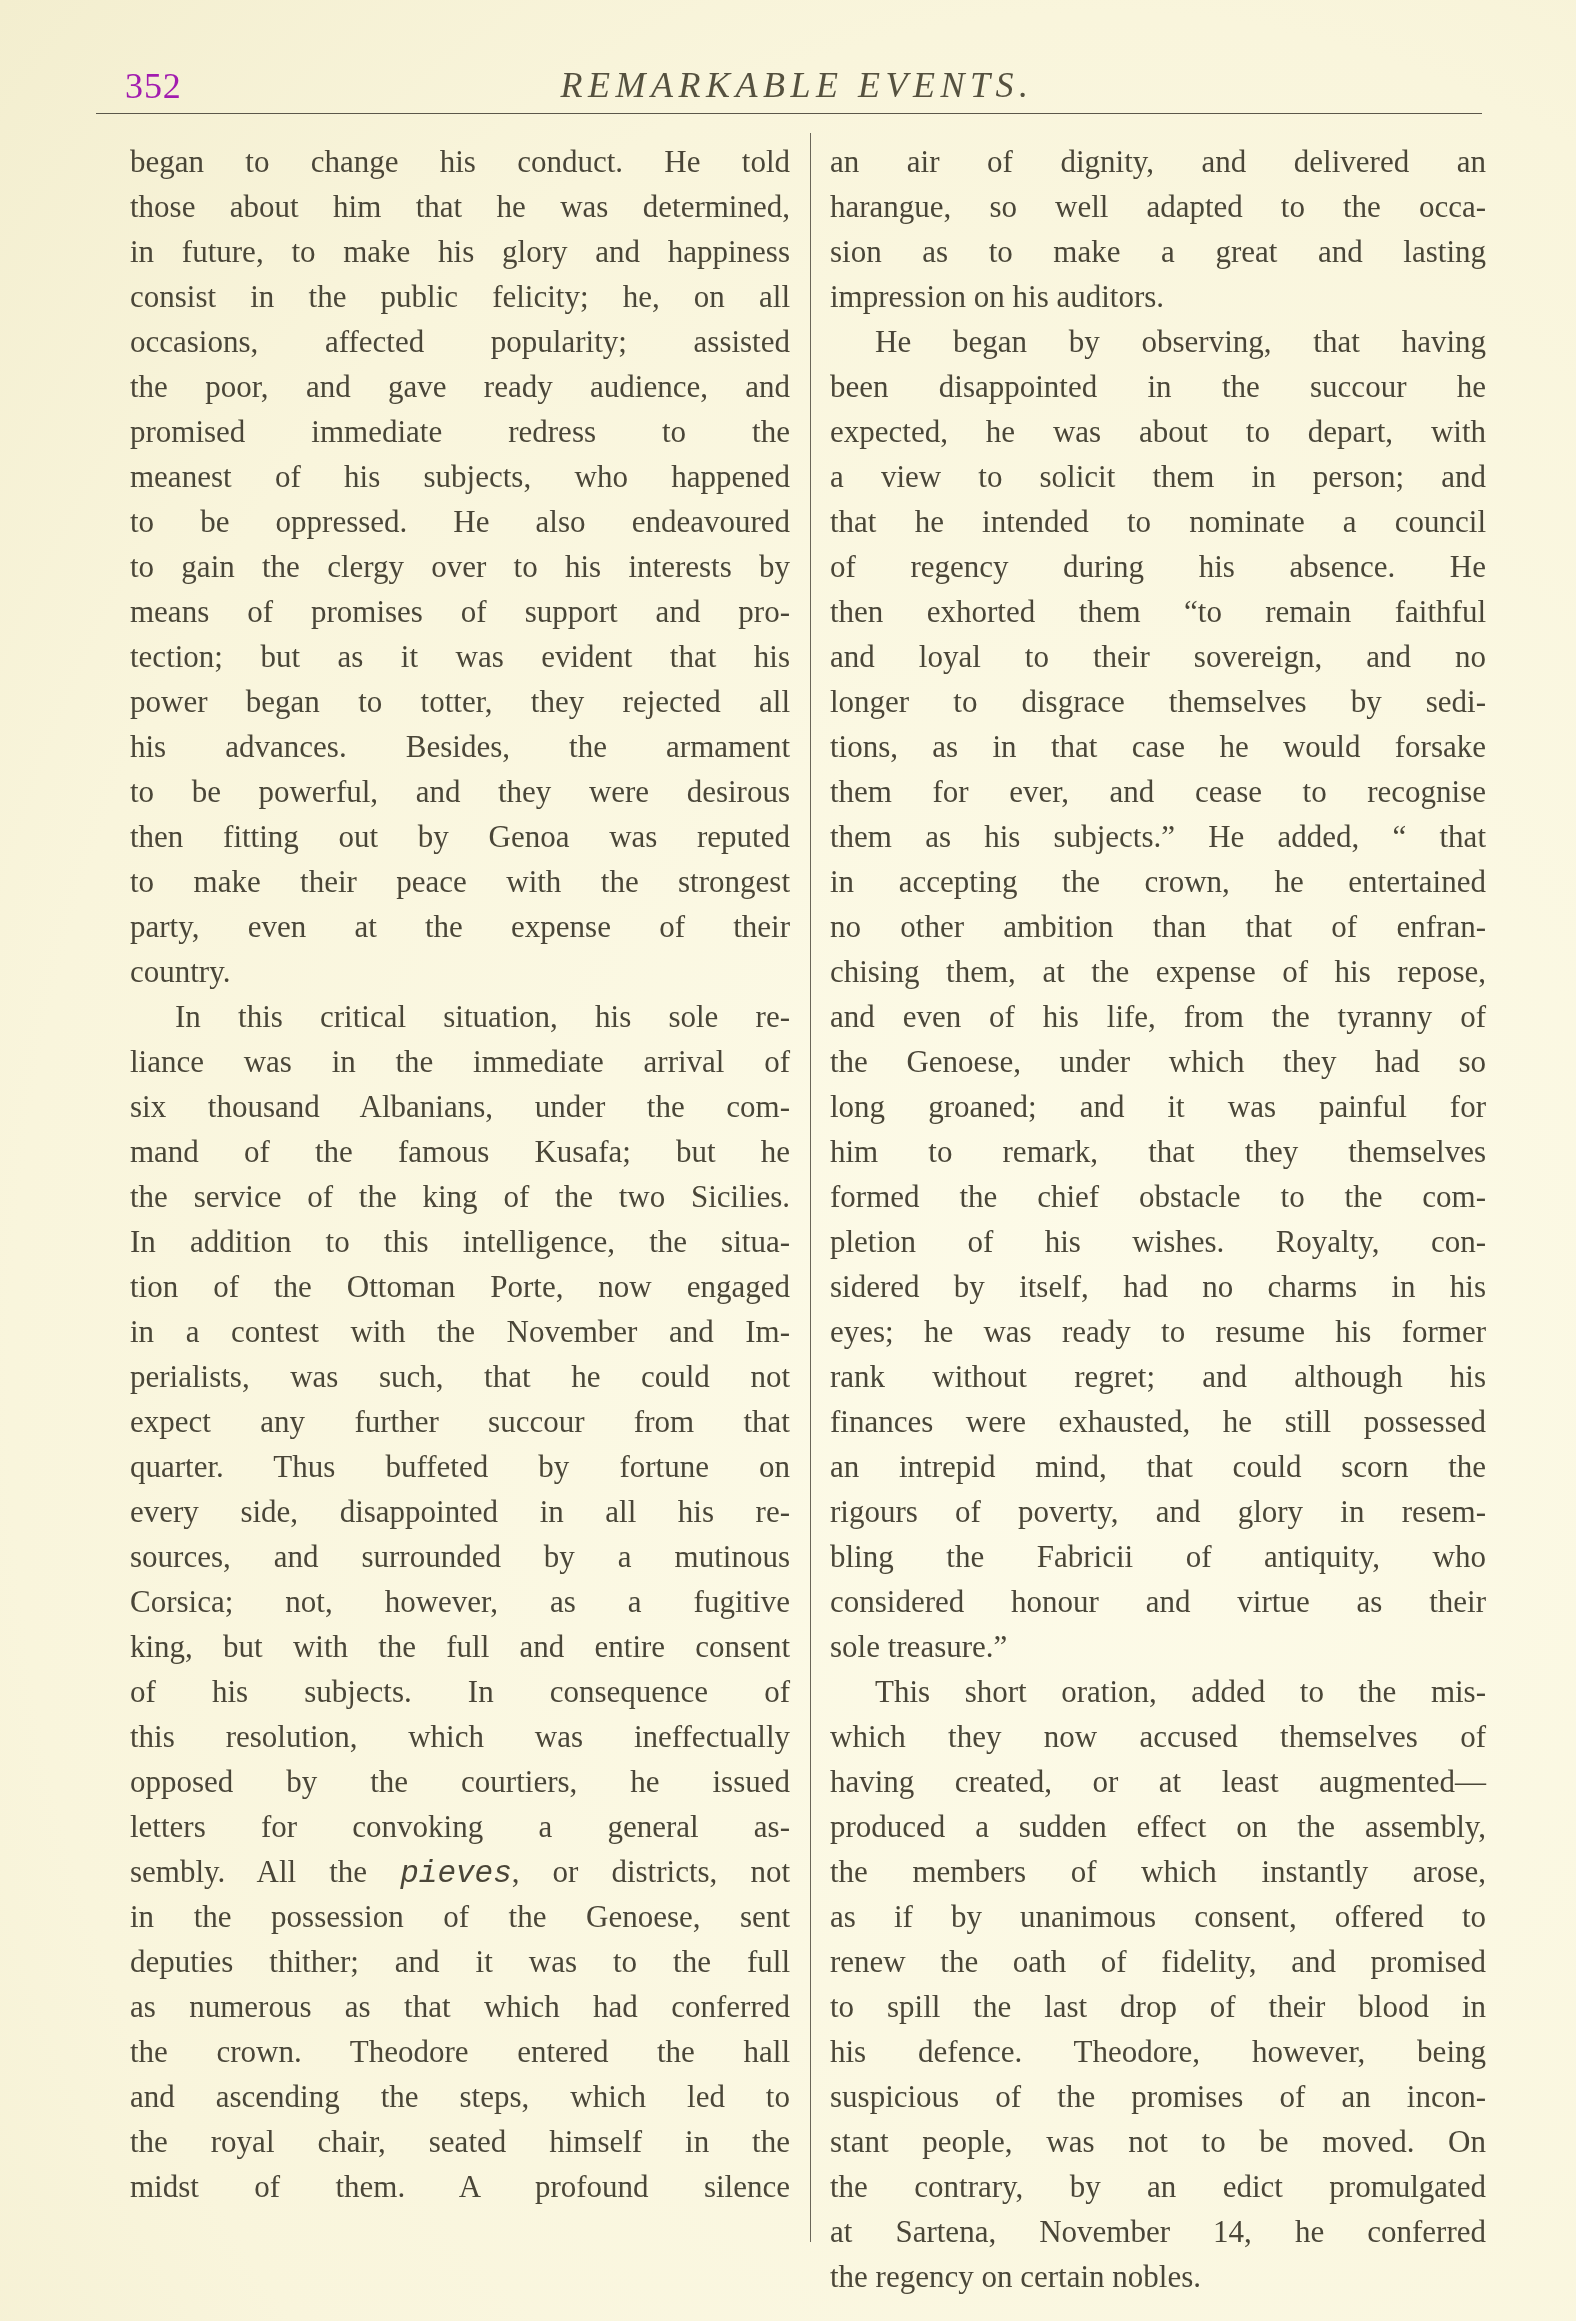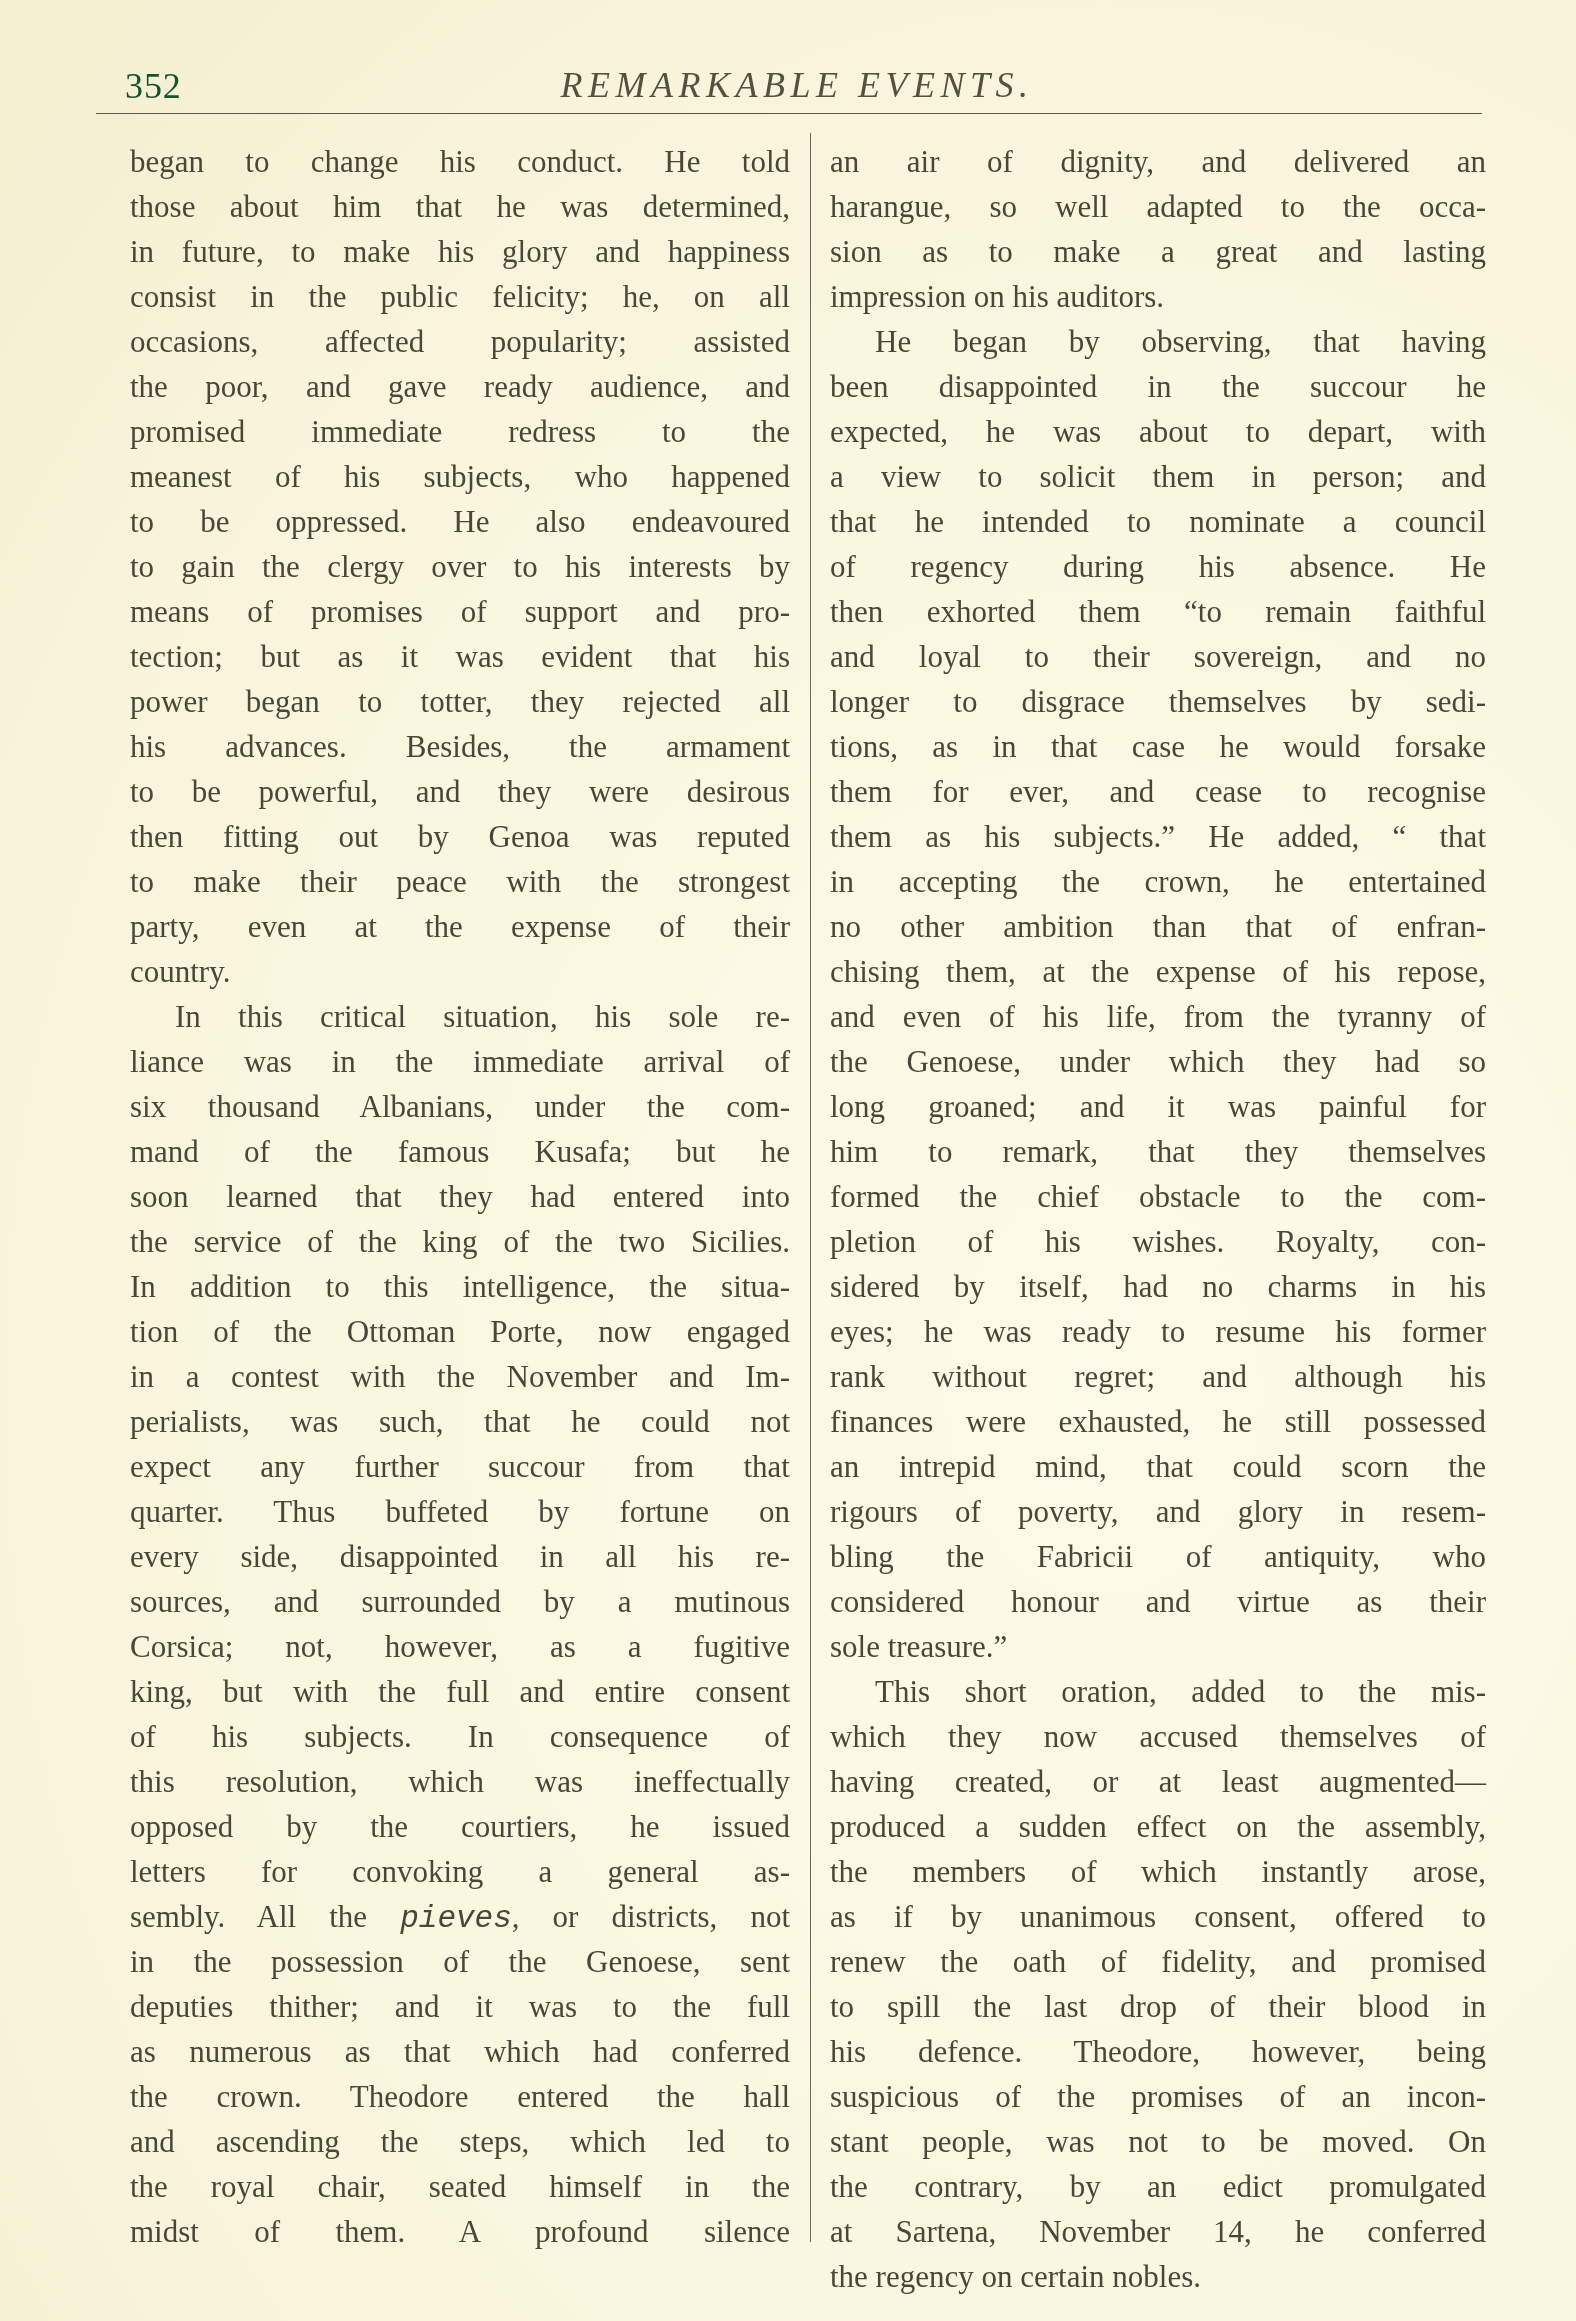--- a/index.html
+++ b/index.html
@@ -6,21 +6,21 @@
   body {
     width: 1576px; height: 2322px; overflow: hidden;
     background: #fbf8e2;
     background-image: radial-gradient(ellipse at 70% 60%, #fdfbe9 0%, #f9f5dc 70%, #f3eecf 100%);
     position: relative;
     font-family: "Liberation Serif", "DejaVu Serif", serif;
     color: #4a4638;
   }
   .page-number {
     position: absolute; left: 125px; top: 65px;
-    font-size: 36px; letter-spacing: 0.9px; color: #14532d;
+    font-size: 36px; letter-spacing: 0.9px; color: #a21caf;
   }
   .running-head {
     position: absolute; left: 0; width: 1576px; top: 64px; text-align: center;
     font-size: 36px; font-style: italic; letter-spacing: 5.5px; color: #55513f;
     padding-left: 18px; box-sizing: border-box;
   }
   .head-rule {
     position: absolute; left: 96px; width: 1386px; top: 113px; height: 0;
     border-top: 1.8px solid #5b574a;
   }
@@ -68,21 +68,20 @@
       <div class="line">his advances. Besides, the armament</div>
       <div class="line">to be powerful, and they were desirous</div>
       <div class="line">then fitting out by Genoa was reputed</div>
       <div class="line">to make their peace with the strongest</div>
       <div class="line">party, even at the expense of their</div>
       <div class="line last">country.</div>
       <div class="line indent">In this critical situation, his sole re-</div>
       <div class="line">liance was in the immediate arrival of</div>
       <div class="line">six thousand Albanians, under the com-</div>
       <div class="line">mand of the famous Kusafa; but he</div>
-      <div class="line">soon learned that they had entered into</div>
       <div class="line">the service of the king of the two Sicilies.</div>
       <div class="line">In addition to this intelligence, the situa-</div>
       <div class="line">tion of the Ottoman Porte, now engaged</div>
       <div class="line">in a contest with the November and Im-</div>
       <div class="line">perialists, was such, that he could not</div>
       <div class="line">expect any further succour from that</div>
       <div class="line">quarter.  Thus buffeted by fortune on</div>
       <div class="line">every side, disappointed in all his re-</div>
       <div class="line">sources, and surrounded by a mutinous</div>
       <div class="line">Corsica; not, however, as a fugitive</div>

